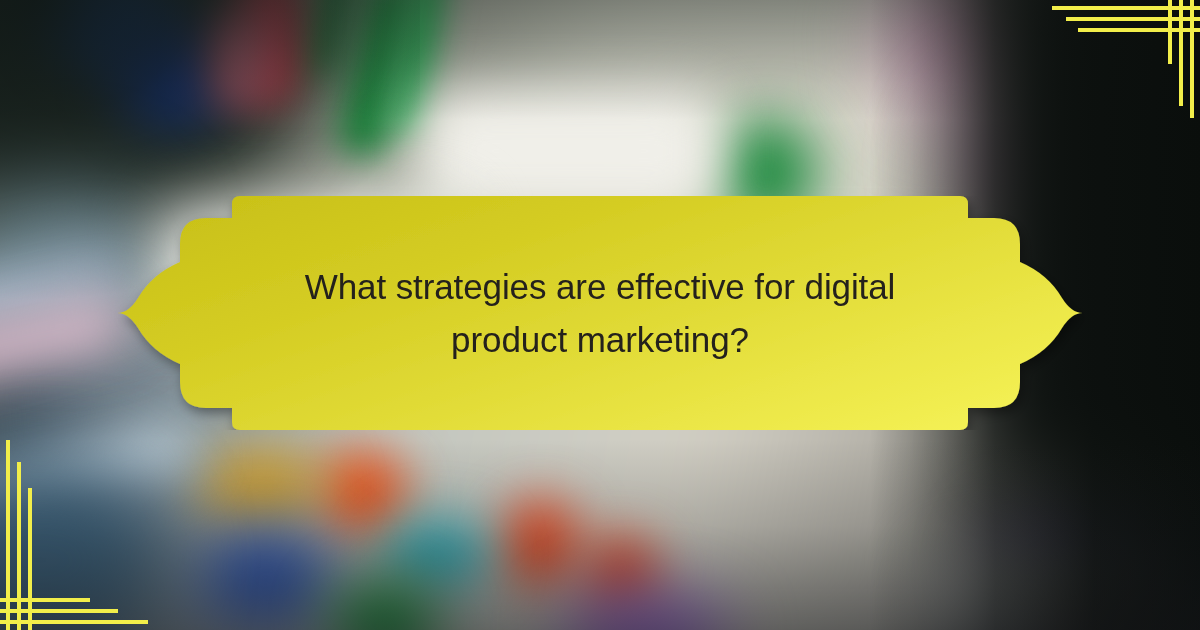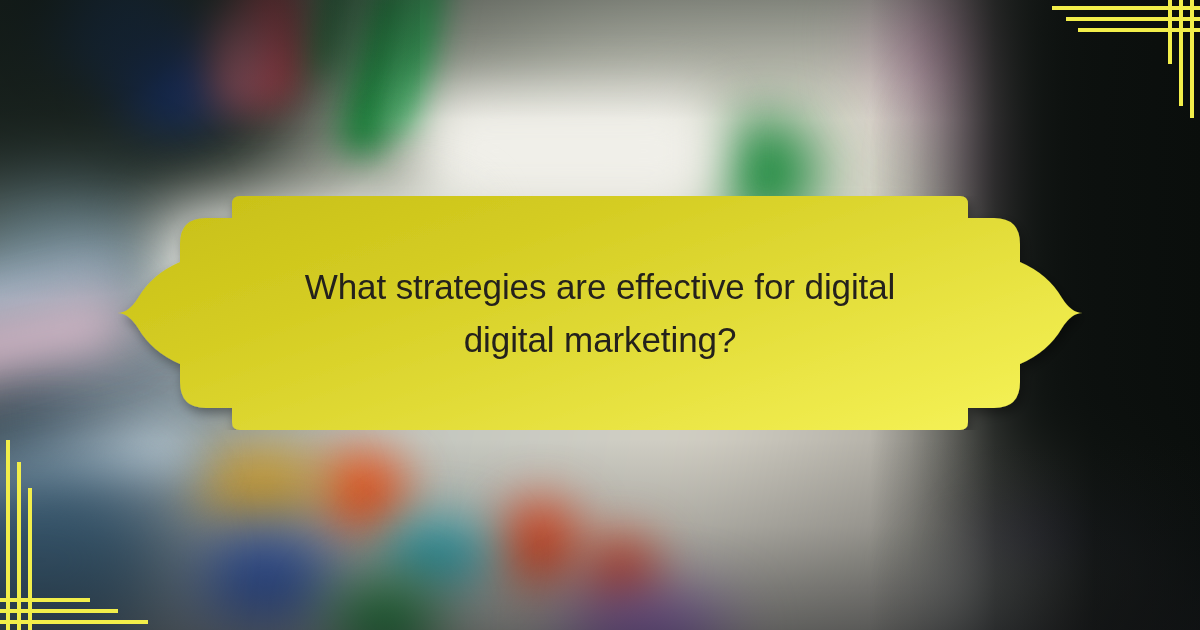--- a/index.html
+++ b/index.html
@@ -222,17 +222,17 @@
         L 862,22
         L 862,8
         Q 862,0 854,0
         L 134,0
         Q 126,0 126,8
         Z"></path>
     </svg>
 
     <div id="card-text">
       <div class="q-line">What strategies are effective for digital</div>
-      <div class="q-line">digital marketing?</div>
+      <div class="q-line">product marketing?</div>
     </div>
   </div>
 
 </div>
 
 </body></html>

